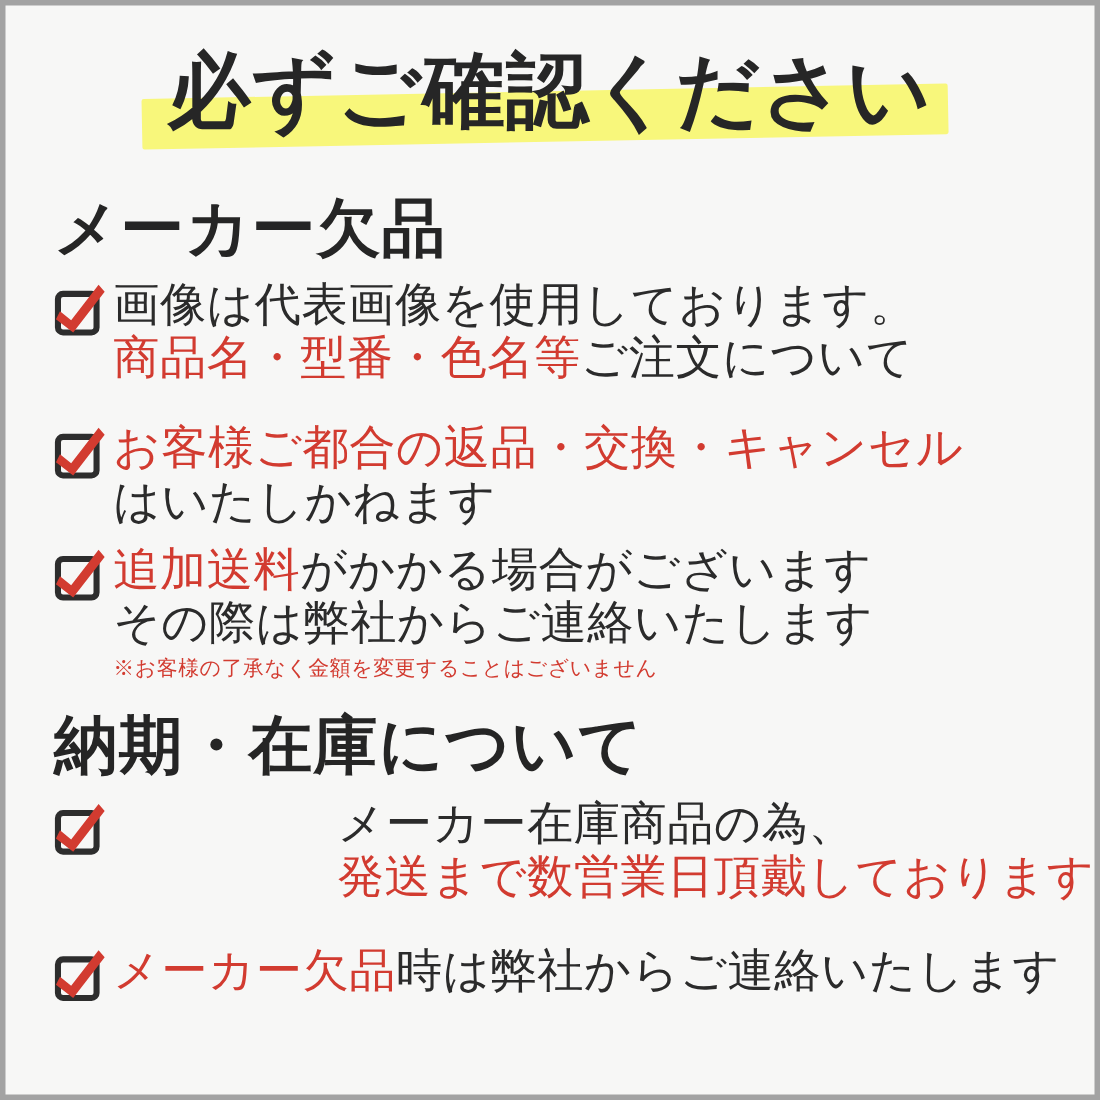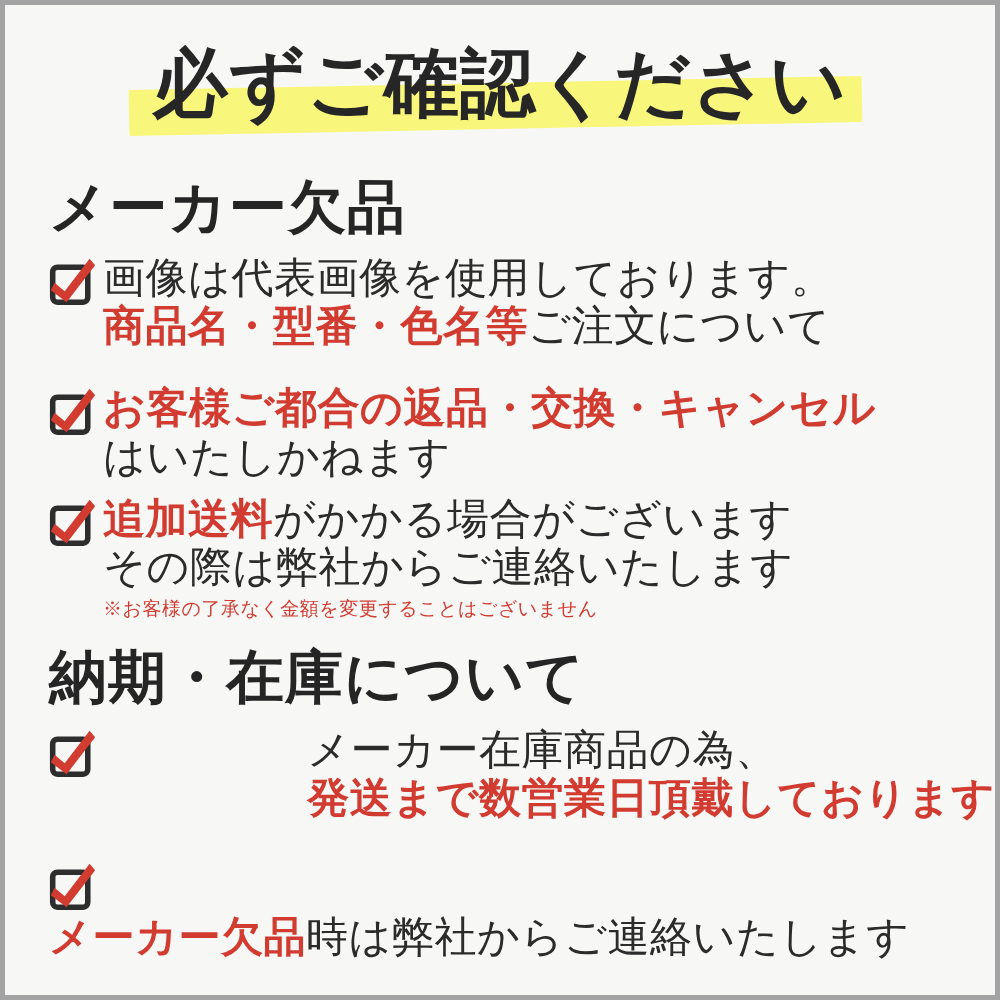--- a/index.html
+++ b/index.html
@@ -30,26 +30,26 @@
     margin:46px 0 0 44px;font-size:58px;font-weight:bold;
     letter-spacing:1px;line-height:1.15;color:#252525;
   }
   .heading.second{margin-top:24px;}
   
   .item{display:flex;align-items:flex-start;margin-left:44px;}
   .item.i1{margin-top:12px;}
   .item.i2{margin-top:34px;}
   .item.i3{margin-top:14px;}
   .item.i4{margin-top:14px;justify-content:space-between;}
-  .item.i5{margin-top:36px;flex-direction:column;}
+  .item.i5{margin-top:36px;}
   .cbox{width:48px;height:54px;flex:none;margin:0px 6px 0 0;}
   .lines{font-size:42px;line-height:1.15;letter-spacing:0.5px;}
   .line{white-space:nowrap;}
   .seg{color:#2b2b2b;}
-  .seg.red{color:#d23b30;font-weight:bold;}
+  .seg.red{color:#d23b30;font-weight:normal;}
   .note{
     font-size:19px;line-height:1.2;margin-top:7px;
     color:#d23b30;letter-spacing:0.5px;white-space:nowrap;
   }
 </style>
 </head>
 <body>
 
 <div class="page">
 

